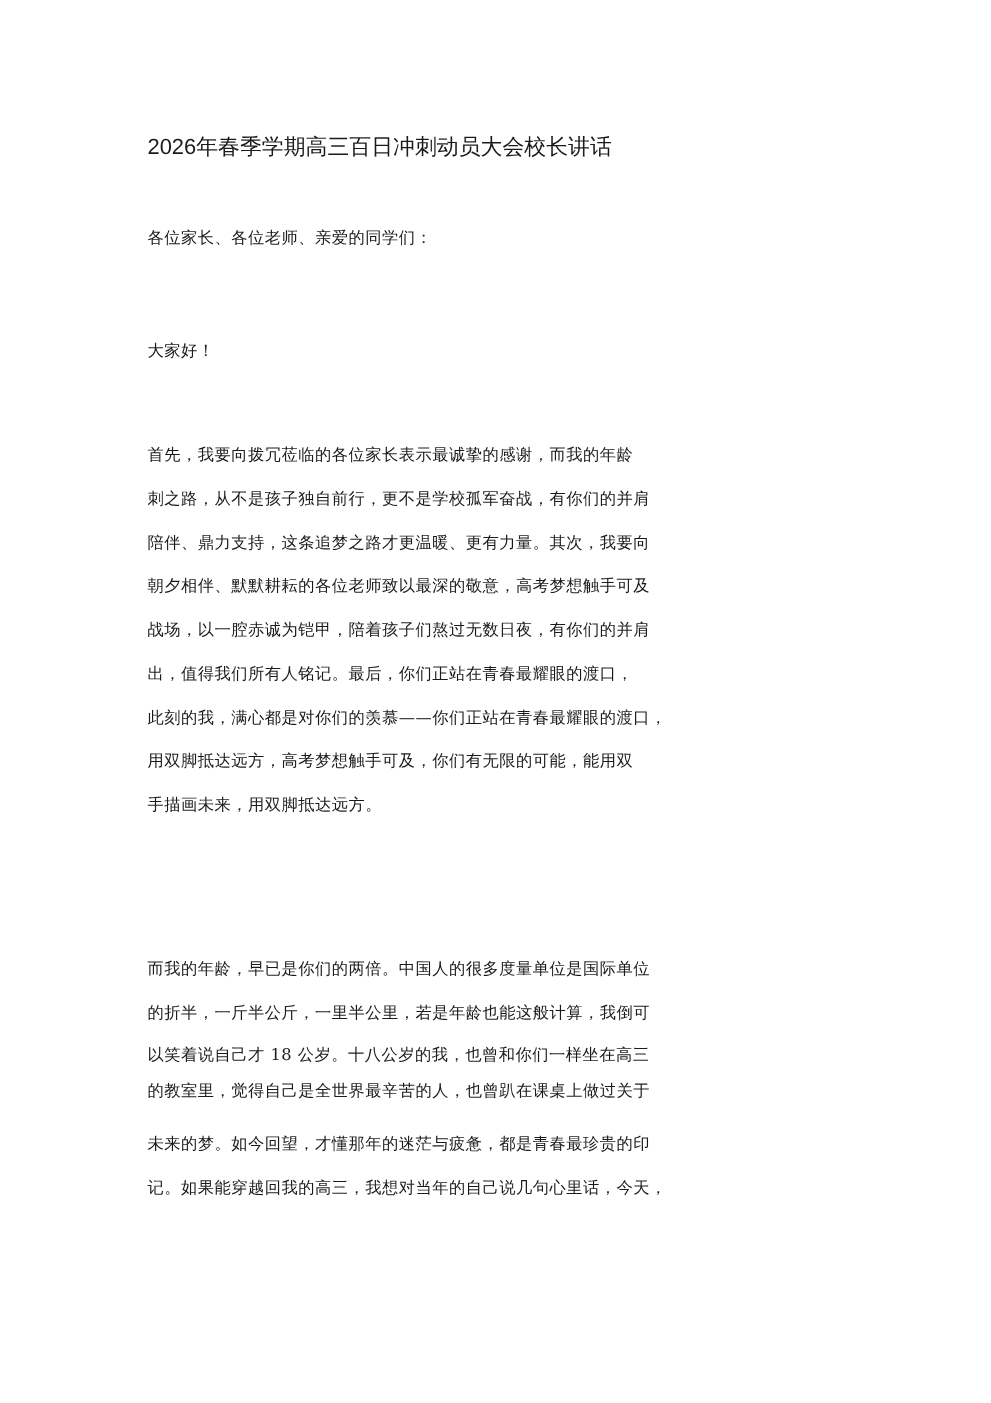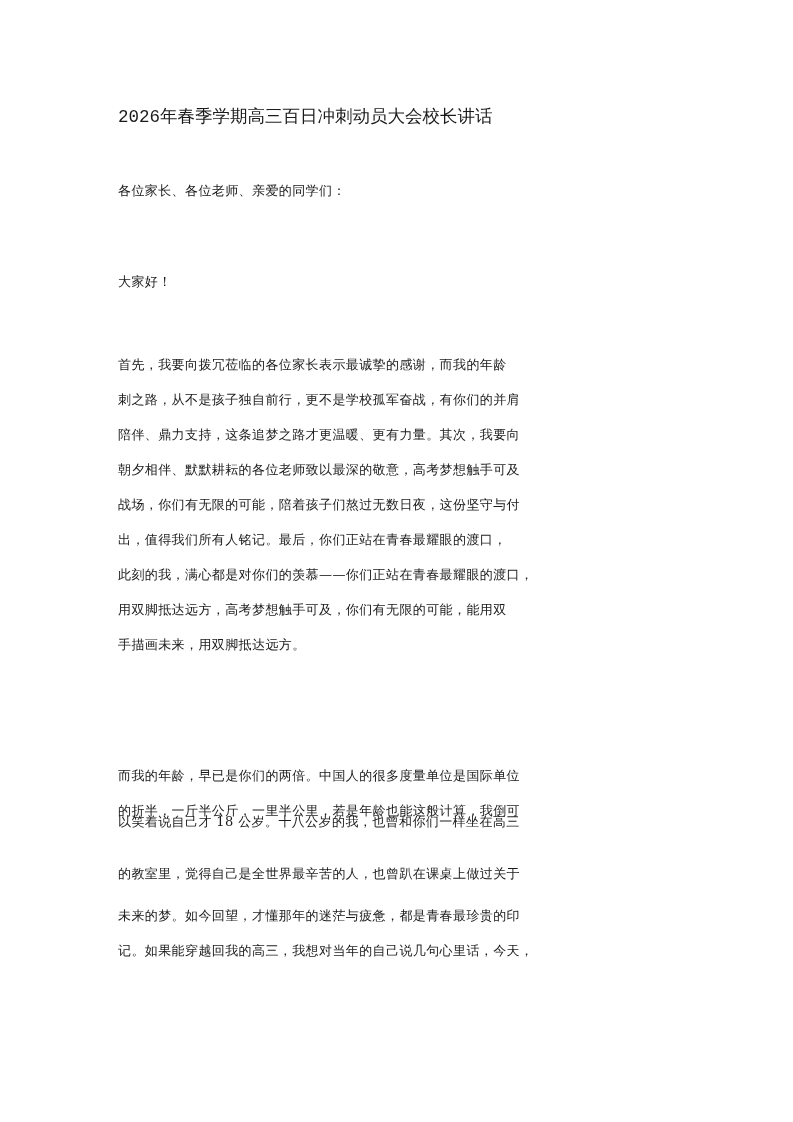--- a/index.html
+++ b/index.html
@@ -21,21 +21,21 @@
       top: 0;
       width: 560px;
     }
     .title {
       position: absolute;
       top: 105px;
       left: 0;
       font-size: 17.5px;
       line-height: 24px;
       white-space: nowrap;
-      font-family: Liberation Mono, monospace;
+      font-family: Liberation Sans, sans-serif;
       font-weight: 300;
     }
     .line {
       position: absolute;
       left: 0;
       font-size: 13px;
       line-height: 24px;
       white-space: nowrap;
       letter-spacing: 0.4px;
     }
@@ -48,28 +48,28 @@
 
   <div class="line" style="top:179px">各位家长、各位老师、亲爱的同学们：</div>
 
   <div class="line" style="top:270px">大家好！</div>
 
   <div>
     <div class="line" style="top:353px">首先，我要向拨冗莅临的各位家长表示最诚挚的感谢，而我的年龄</div>
     <div class="line" style="top:388px">刺之路，从不是孩子独自前行，更不是学校孤军奋战，有你们的并肩</div>
     <div class="line" style="top:423px">陪伴、鼎力支持，这条追梦之路才更温暖、更有力量。其次，我要向</div>
     <div class="line" style="top:458px">朝夕相伴、默默耕耘的各位老师致以最深的敬意，高考梦想触手可及</div>
-    <div class="line" style="top:493px">战场，你们有无限的可能，陪着孩子们熬过无数日夜，这份坚守与付</div>
+    <div class="line" style="top:493px">战场，以一腔赤诚为铠甲，陪着孩子们熬过无数日夜，有你们的并肩</div>
     <div class="line" style="top:528px">出，值得我们所有人铭记。最后，你们正站在青春最耀眼的渡口，</div>
     <div class="line" style="top:563px">此刻的我，满心都是对你们的羡慕——你们正站在青春最耀眼的渡口，</div>
     <div class="line" style="top:598px">用双脚抵达远方，高考梦想触手可及，你们有无限的可能，能用双</div>
     <div class="line" style="top:633px">手描画未来，用双脚抵达远方。</div>
   </div>
 
   <div>
     <div class="line" style="top:764px">而我的年龄，早已是你们的两倍。中国人的很多度量单位是国际单位</div>
     <div class="line" style="top:799px">的折半，一斤半公斤，一里半公里，若是年龄也能这般计算，我倒可</div>
-    <div class="line" style="top:810px">以笑着说自己才 18 公岁。十八公岁的我，也曾和你们一样坐在高三</div>
+    <div class="line" style="top:833px">以笑着说自己才 18 公岁。十八公岁的我，也曾和你们一样坐在高三</div>
     <div class="line" style="top:862px">的教室里，觉得自己是全世界最辛苦的人，也曾趴在课桌上做过关于</div>
     <div class="line" style="top:904px">未来的梦。如今回望，才懂那年的迷茫与疲惫，都是青春最珍贵的印</div>
     <div class="line" style="top:939px">记。如果能穿越回我的高三，我想对当年的自己说几句心里话，今天，</div>
   </div>
 </div>
 
 </body></html>

